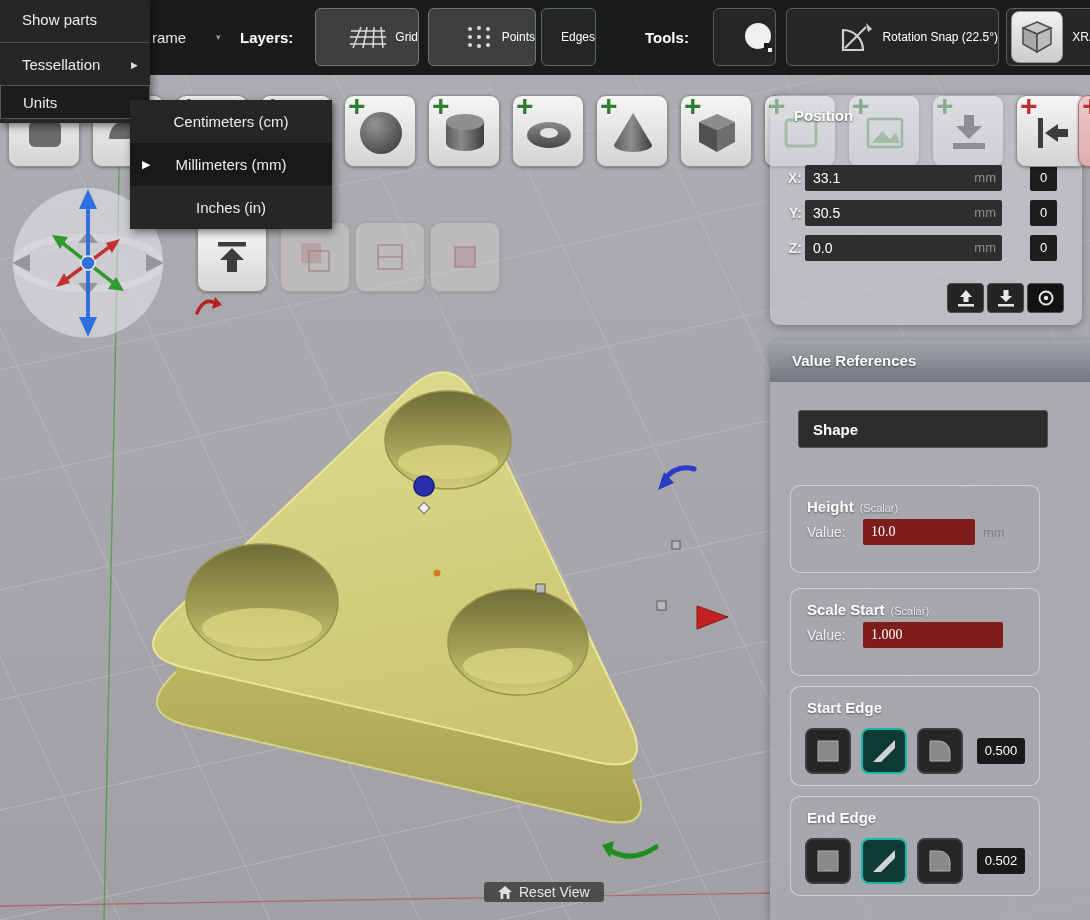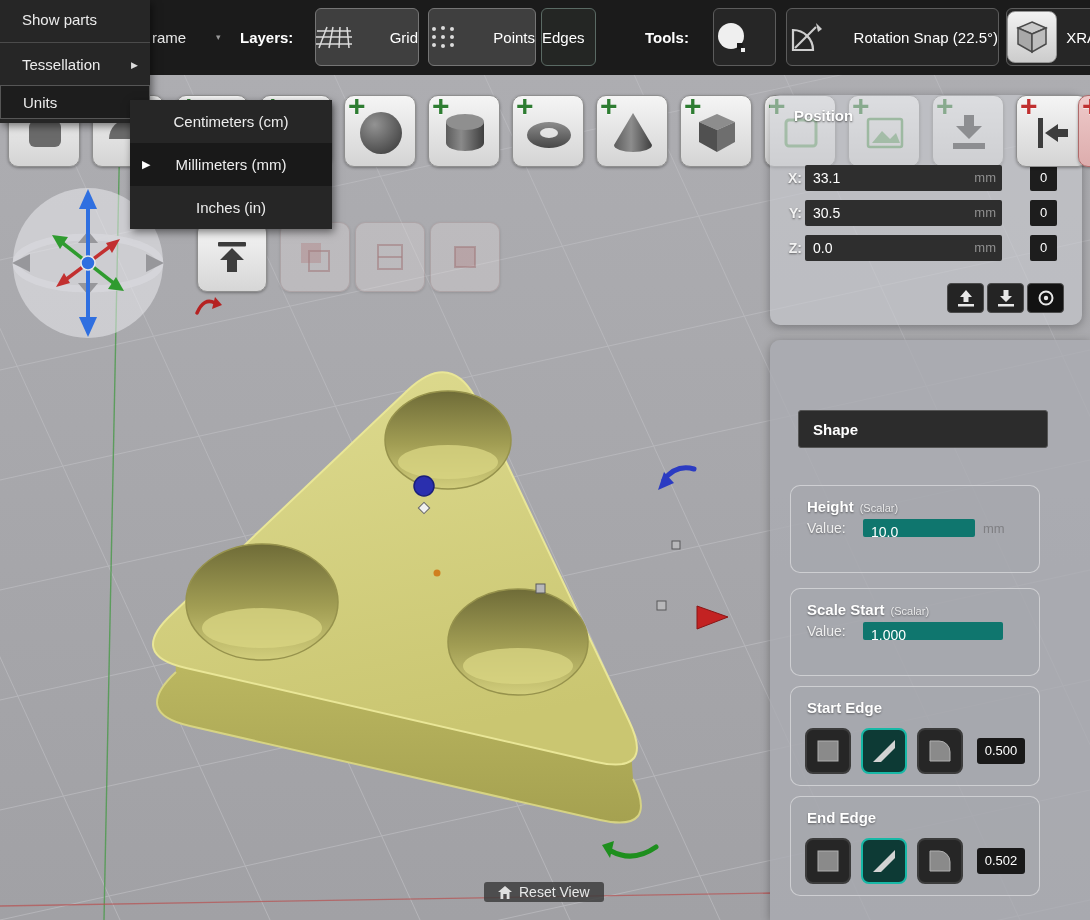--- a/index.html
+++ b/index.html
@@ -5,21 +5,21 @@
   html,body{margin:0;padding:0;background:#1b1b1b;}
   #stage{position:relative;width:1090px;height:920px;overflow:hidden;background:#a8a8ac;
          font-family:"Liberation Sans",sans-serif;user-select:none;}
 
   
   #topbar{position:absolute;left:0;top:0;width:1090px;height:75px;background:#1b1b1b;z-index:3;}
   .tb-text{position:absolute;top:0;height:75px;line-height:75px;color:#e8e8e8;font-size:15px;}
   .tb-caret{position:absolute;top:0;height:75px;line-height:75px;color:#9a9a9a;font-size:9px;}
   .tb-label{position:absolute;top:0;height:75px;line-height:75px;color:#fff;font-size:15px;font-weight:bold;}
   .tb-btn{position:absolute;top:8px;height:58px;box-sizing:border-box;border-radius:6px;
-          display:flex;align-items:center;justify-content:space-between;gap:9px;color:#fff;font-size:15px;}
+          display:flex;align-items:center;justify-content:flex-end;gap:9px;color:#fff;font-size:12px;}
   .tb-raised{background:#3f3f3f;border:1px solid #757575;}
   .tb-dark{background:#262626;border:1px solid #5c5c5c;}
   .tb-edges{background:#242624;border:1px solid #5a6a64;}
   .xr-icon{width:50px;height:50px;background:linear-gradient(#f2f2f2,#cccccc);border:1px solid #949494;
            border-radius:8px;display:flex;align-items:center;justify-content:center;}
 
   
   #ctx-menu{position:absolute;left:0;top:0;width:150px;background:#262626;z-index:6;
             box-shadow:2px 3px 8px rgba(0,0,0,.5);padding-bottom:4px;}
   .cm-item{position:relative;height:40px;line-height:40px;padding-left:22px;color:#ececec;font-size:15px;}
@@ -75,21 +75,21 @@
               line-height:42px;padding-left:22px;box-sizing:border-box;text-shadow:0 1px 2px rgba(0,0,0,.6);}
   #shape-field{position:absolute;left:28px;top:70px;width:250px;height:38px;background:#2c2c2c;border:1px solid #555;
                border-radius:3px;color:#fff;font-size:15px;font-weight:bold;line-height:38px;padding-left:14px;
                box-sizing:border-box;}
   .vr-section{position:absolute;left:20px;width:250px;box-sizing:border-box;border:1px solid rgba(255,255,255,.45);
               background:rgba(163,165,171,.5);border-radius:10px;}
   .sec-title{padding:12px 0 0 16px;color:#fff;font-size:15px;font-weight:bold;text-shadow:0 1px 2px rgba(0,0,0,.45);}
   .sec-kind{font-size:11px;font-weight:normal;color:rgba(255,255,255,.8);margin-left:6px;}
   .val-row{display:flex;align-items:center;margin-top:4px;padding-left:16px;}
   .val-label{width:56px;color:#efefef;font-size:14px;text-shadow:0 1px 2px rgba(0,0,0,.4);}
-  .val-field{height:18px;background:#0f766e;border-radius:2px;}
+  .val-field{height:26px;background:#7f1d1d;border-radius:2px;font-family:Liberation Serif, serif;}
   .val-field input{width:calc(100% - 10px);height:26px;margin:0;padding:0 0 0 8px;border:none;outline:none;
                    background:transparent;color:#fff;font-size:14px;font-family:inherit;}
   .val-unit{margin-left:8px;color:#7f7f83;font-size:13px;}
   .edge-row{display:flex;align-items:center;margin-top:12px;padding-left:14px;}
   .edge-btn{width:46px;height:46px;box-sizing:border-box;background:#262626;border:2px solid #3c3c3c;
             border-radius:8px;margin-right:10px;display:flex;align-items:center;justify-content:center;}
   .edge-sel{border:2px solid #17b8a6;background:#0d3a35;}
   .edge-val{width:48px;height:26px;background:#191919;border-radius:3px;color:#fff;font-size:13px;
             text-align:center;line-height:26px;margin-left:4px;}
 
@@ -481,20 +481,21 @@
       <div class="pa-btn pa-dark">
         <svg width="22" height="20">
           <circle cx="11" cy="10" r="6.5" fill="none" stroke="#e8e8e8" stroke-width="2"></circle>
           <circle cx="11" cy="10" r="2.2" fill="#e8e8e8"></circle>
         </svg>
       </div>
     </div>
   </div>
 
   <div id="val-panel">
+    <div id="val-header">Value References</div>
     <div id="shape-field">Shape</div>
 
     <div class="vr-section" style="top:145px;height:88px">
       <div class="sec-title">
         <span>Height</span><span class="sec-kind">(Scalar)</span>
       </div>
       <div class="val-row">
         <span class="val-label">Value:</span>
         <span class="val-field" style="width:112px">
           <input value="10.0" style="">

